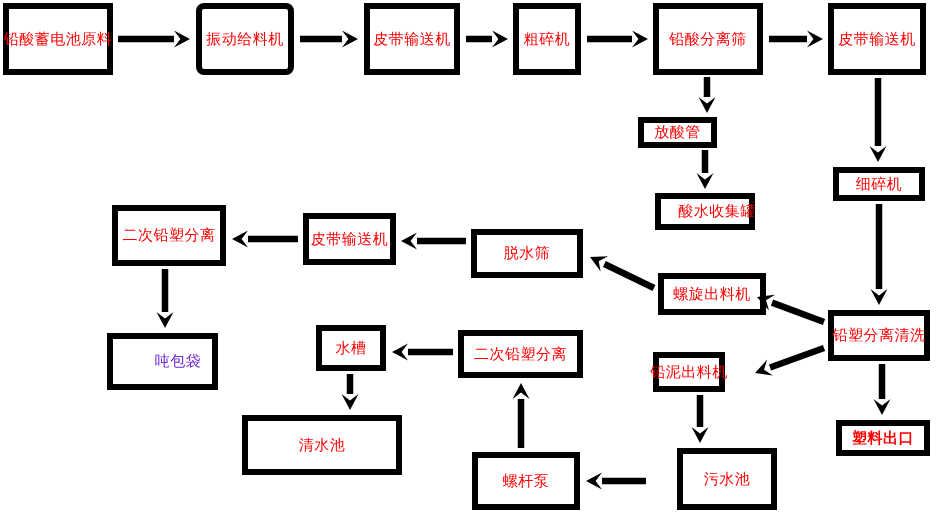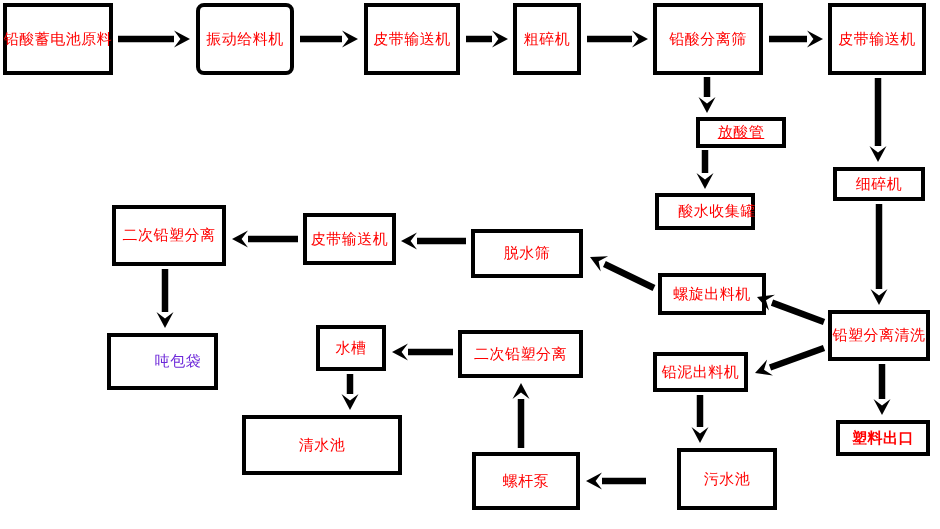--- a/index.html
+++ b/index.html
@@ -12,21 +12,21 @@
     position: relative;
     width: 940px;
     height: 529px;
     background: #ffffff;
     overflow: hidden;
     font-family: "DejaVu Sans", "Liberation Sans", sans-serif;
   }
   .node {
     position: absolute;
     box-sizing: border-box;
-    border: 4px solid #1d4ed8;
+    border: 6px solid #1d4ed8;
     background: transparent;
     display: flex;
     align-items: center;
     justify-content: center;
     color: #ff0000;
     font-size: 15px;
     line-height: 1.1;
     letter-spacing: 0.5px;
     white-space: nowrap;
     text-align: center;
@@ -146,39 +146,39 @@
       </div>
       <div class="node" style="left: 513px; top: 3px; width: 68px; height: 72px; border-color: rgb(0, 0, 0);">
         <span class="node-label" style="color: rgb(255, 0, 0);">粗碎机</span>
       </div>
       <div class="node" style="left: 653px; top: 3px; width: 110px; height: 72px; border-color: rgb(0, 0, 0);">
         <span class="node-label" style="color: rgb(255, 0, 0);">铅酸分离筛</span>
       </div>
       <div class="node" style="left: 828px; top: 3px; width: 98px; height: 72px; border-color: rgb(0, 0, 0);">
         <span class="node-label" style="color: rgb(255, 0, 0);">皮带输送机</span>
       </div>
-      <div class="node" style="left: 696px; top: 117px; width: 90px; height: 31px; border-color: rgb(0, 0, 0); text-decoration: underline;">
+      <div class="node" style="left: 638px; top: 117px; width: 79px; height: 31px; border-color: rgb(0, 0, 0);">
         <span class="node-label" style="color: rgb(255, 0, 0);">放酸管</span>
       </div>
       <div class="node" style="left: 655px; top: 193px; width: 100px; height: 37px; border-color: rgb(0, 0, 0); padding-left: 24px;">
         <span class="node-label" style="color: rgb(255, 0, 0);">酸水收集罐</span>
       </div>
       <div class="node" style="left: 833px; top: 167px; width: 92px; height: 34px; border-color: rgb(0, 0, 0);">
         <span class="node-label" style="color: rgb(255, 0, 0);">细碎机</span>
       </div>
       <div class="node" style="left: 828px; top: 310px; width: 102px; height: 51px; border-color: rgb(0, 0, 0);">
         <span class="node-label" style="color: rgb(255, 0, 0);">铅塑分离清洗</span>
       </div>
       <div class="node" style="left: 836px; top: 420px; width: 94px; height: 36px; border-color: rgb(0, 0, 0);">
         <span class="node-label" style="color: rgb(255, 0, 0); font-weight: bold;">塑料出口</span>
       </div>
       <div class="node" style="left: 658px; top: 273px; width: 108px; height: 42px; border-color: rgb(0, 0, 0);">
         <span class="node-label" style="color: rgb(255, 0, 0);">螺旋出料机</span>
       </div>
-      <div class="node" style="left: 653px; top: 352px; width: 95px; height: 40px; border-color: rgb(0, 0, 0);">
+      <div class="node" style="left: 653px; top: 352px; width: 72px; height: 40px; border-color: rgb(0, 0, 0);">
         <span class="node-label" style="color: rgb(255, 0, 0);">铅泥出料机</span>
       </div>
       <div class="node" style="left: 471px; top: 229px; width: 112px; height: 49px; border-color: rgb(0, 0, 0);">
         <span class="node-label" style="color: rgb(255, 0, 0);">脱水筛</span>
       </div>
       <div class="node" style="left: 303px; top: 213px; width: 93px; height: 52px; border-color: rgb(0, 0, 0);">
         <span class="node-label" style="color: rgb(255, 0, 0);">皮带输送机</span>
       </div>
       <div class="node" style="left: 112px; top: 205px; width: 114px; height: 61px; border-color: rgb(0, 0, 0);">
         <span class="node-label" style="color: rgb(255, 0, 0);">二次铅塑分离</span>

